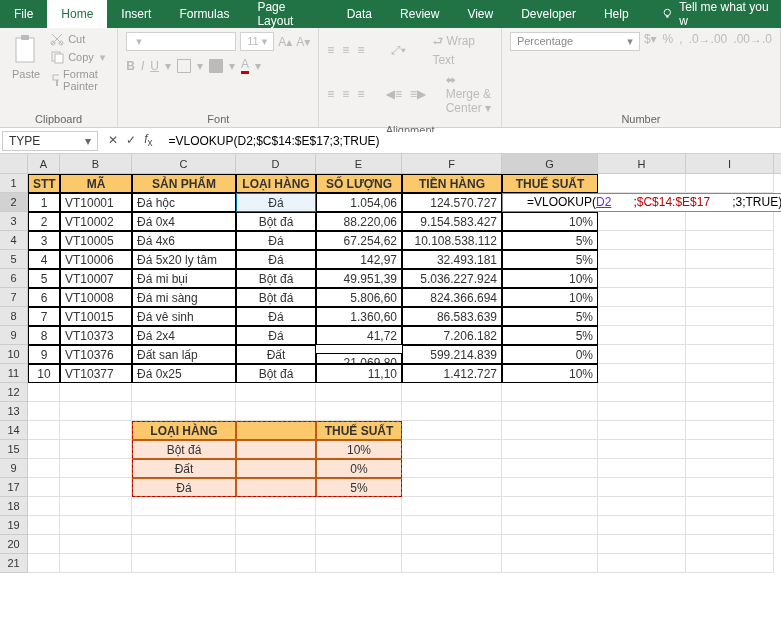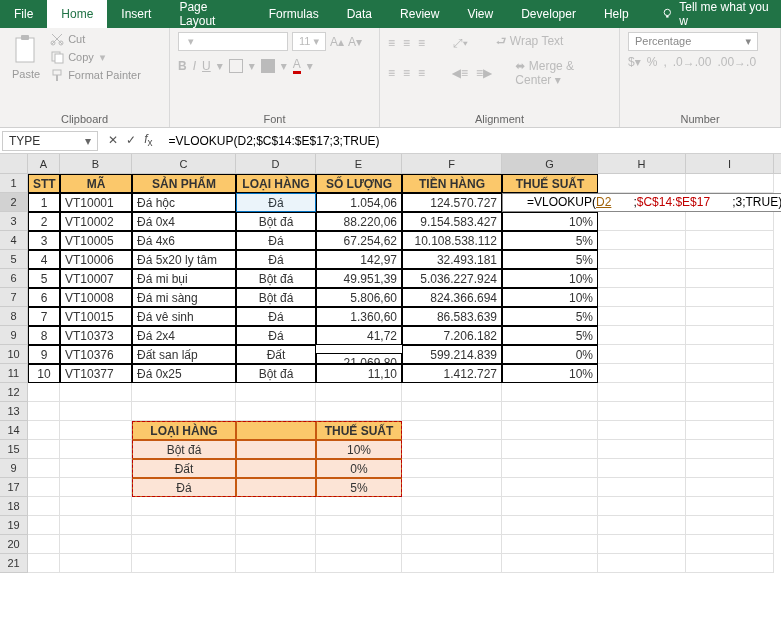--- a/index.html
+++ b/index.html
@@ -17,21 +17,21 @@
 .ribbon-group-label { text-align: center; font-size: 11px; color: #666; padding-top: 2px; border-top: 1px solid transparent; }
 .clipboard-body { display: flex; gap: 6px; }
 .big-btn { display: flex; flex-direction: column; align-items: center; gap: 2px; color: #999; font-size: 11px; padding: 2px 4px; }
 .small-btns { display: flex; flex-direction: column; gap: 4px; font-size: 11px; color: #999; }
 .small-btn { display: flex; align-items: center; gap: 4px; }
 .font-row1 { display: flex; align-items: center; gap: 4px; color: #bbb; margin-bottom: 6px; }
 .font-row2 { display: flex; align-items: center; gap: 6px; color: #bbb; }
 .font-box { border: 1px solid #d0d0d0; background: #fff; padding: 2px 6px; font-size: 11px; color: #bbb; }
 .align-body { color: #bbb; }
 .align-row { display: flex; gap: 8px; align-items: center; margin-bottom: 6px; }
-.number-body { display: flex; flex-direction: column; gap: 4px; color: #bbb; }
+.number-body { display: flex; flex-direction: row; gap: 4px; color: #bbb; }
 .number-dd { border: 1px solid #d0d0d0; background: #fff; padding: 2px 6px; font-size: 11px; width: 130px; color: #888; }
 .number-row2 { display: flex; gap: 6px; }
 
 
 .namebox-row { display: flex; align-items: center; border-bottom: 1px solid #d0d0d0; height: 26px; }
 .name-box { width: 96px; border: 1px solid #ccc; padding: 2px 6px; font-size: 12px; margin: 2px 0 2px 2px; display: flex; justify-content: space-between; align-items: center; }
 .name-box .dd { color: #666; }
 .fx-btns { display: flex; align-items: center; gap: 8px; padding: 0 10px; color: #555; }
 .fx-btns span { cursor: pointer; }
 .formula-input { flex: 1; padding: 2px 6px; font-size: 12px; border: none; outline: none; }
@@ -57,35 +57,35 @@
 .tc-center { text-align: center; }
 .tc-right { text-align: right; }
 .lu-hdr { background: #fbc86b; font-weight: bold; text-align: center; border: 1px solid #c65911 !important; }
 .lu-cell { background: #fce4d6; text-align: center; border: 1px solid #c65911 !important; }
 .range-d2 { position: absolute; border: 1px solid #0070c0; background: rgba(0,112,192,0.08); pointer-events: none; }
 .range-lu { position: absolute; border: 1.5px dashed #c00000; pointer-events: none; }
 
 
 .formula-overlay { position: absolute; background: #fff; font-size: 12px; padding: 0 2px; border: 1px solid #888; line-height: 17px; white-space: nowrap; }
 .fml-black { color: #000; margin-left: 22px; }
-.fml-blue { color: #a16207; text-decoration: underline; }
+.fml-blue { color: #6d28d9; text-decoration: underline; }
 .fml-red { color: #c00000; }
 .cursor { display:inline-block; width:1px; height:13px; background:#000; vertical-align:middle; }
 
 .icon-box { width: 14px; height: 14px; display: inline-block; }
 </style>
 </head>
 <body>
 
 <div class="ribbon-tabs">
   <div class="ribbon-tab">File</div>
   <div class="ribbon-tab active">Home</div>
   <div class="ribbon-tab">Insert</div>
+  <div class="ribbon-tab">Formulas</div>
   <div class="ribbon-tab">Page Layout</div>
-  <div class="ribbon-tab">Formulas</div>
   <div class="ribbon-tab">Data</div>
   <div class="ribbon-tab">Review</div>
   <div class="ribbon-tab">View</div>
   <div class="ribbon-tab">Developer</div>
   <div class="ribbon-tab">Help</div>
   <div class="tell-me">
     <svg class="icon-box" viewBox="0 0 16 16">
         <circle cx="8" cy="6" r="4" fill="none" stroke="#fff" stroke-width="1.2"></circle>
         <rect x="6.5" y="10" width="3" height="2.5" fill="#fff"></rect>
       </svg>

